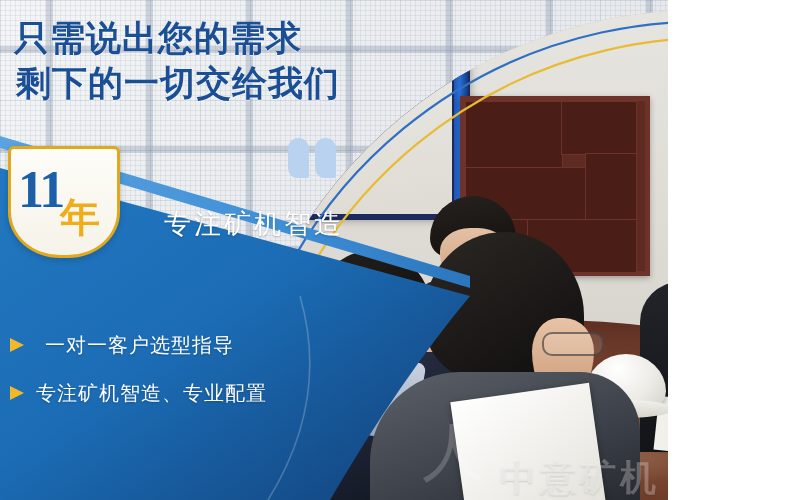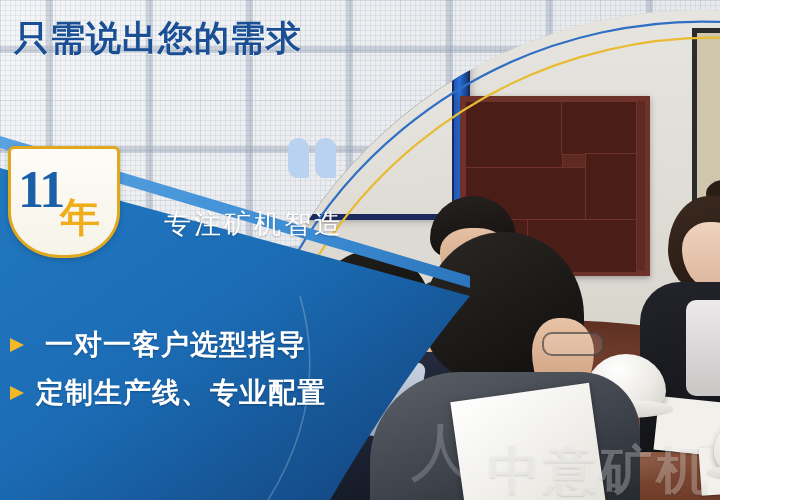--- a/index.html
+++ b/index.html
@@ -1,20 +1,20 @@
 <!DOCTYPE html>
 <html><head>
 <meta charset="utf-8">
 <style>
   html,body{margin:0;padding:0;background:#fff;}
   body{font-family:"Liberation Sans","DejaVu Sans",sans-serif;}
 
   .banner{
     position:relative;
-    width:720px;height:500px;
+    width:668px;height:500px;
     overflow:hidden;
     background:#eceef0;
   }
 
   
   .bg-base{
     position:absolute;inset:0;
     background:
       linear-gradient(135deg,#f4f5f6 0%,#e9ebee 45%,#dfe3e8 100%);
   }
@@ -298,36 +298,35 @@
     position:relative;
   }
   .bullet .arrow::before{
     content:"";position:absolute;left:0;top:0;
     width:0;height:0;
     border-top:7px solid transparent;
     border-bottom:7px solid transparent;
     border-left:14px solid #f2b827;
   }
   .bullet .btext{
-    font-size:28px;color:#ffffff;letter-spacing:1px;
+    font-size:20px;color:#ffffff;letter-spacing:1px;
     white-space:nowrap;
     text-shadow:0 1px 2px rgba(0,0,0,.25);
-    font-weight:bold;
   }
   .bullet.first .btext{padding-left:9px;}
 
   
   .watermark{
     position:absolute;right:8px;bottom:4px;z-index:9;
     text-align:right;
     opacity:.5;
     pointer-events:none;
   }
   .wm-cn{
-    font-size:52px;font-weight:bold;color:rgba(255,255,255,.55);
+    font-size:36px;font-weight:bold;color:rgba(255,255,255,.55);
     letter-spacing:4px;line-height:1;
     text-shadow:0 1px 2px rgba(0,0,0,.25);
   }
   .wm-en{
     font-size:21px;color:rgba(255,255,255,.62);
     letter-spacing:1px;margin-top:2px;
     text-shadow:0 1px 2px rgba(0,0,0,.25);
   }
   .wm-mark{
     position:absolute;left:-78px;bottom:2px;
@@ -446,38 +445,39 @@
 
     <path d="M 0,136 L 470,276 L 470,288 L 0,148 Z" fill="url(#sgrad)" mask="url(#panelmask)"></path>
 
     <path d="M 0,168 L 470,296 Q 400,380 330,500 L 0,500 Z" fill="url(#pgrad)" mask="url(#panelmask)"></path>
 
     <path d="M 300,296 Q 330,400 268,500" fill="none" stroke="rgba(255,255,255,.22)" stroke-width="1.6"></path>
   </svg>
 
   <div class="headline">
     <div class="line line1">只需说出您的需求</div>
+    <div class="line line2">剩下的一切交给我们</div>
   </div>
 
   <div class="badge">
     <div class="badge-shape"></div>
     <div class="badge-num">11</div>
     <div class="badge-unit">年</div>
   </div>
 
   <div class="subtitle">专注矿机智造</div>
 
   <div class="bullets">
     <div class="bullet first">
       <span class="arrow"></span>
       <span class="btext">一对一客户选型指导</span>
     </div>
     <div class="bullet">
       <span class="arrow"></span>
-      <span class="btext">定制生产线、专业配置</span>
+      <span class="btext">专注矿机智造、专业配置</span>
     </div>
   </div>
 
   <div class="watermark">
     <div class="wm-mark">人</div>
     <div class="wm-cn">中意矿机</div>
   </div>
 
 </div>
 

